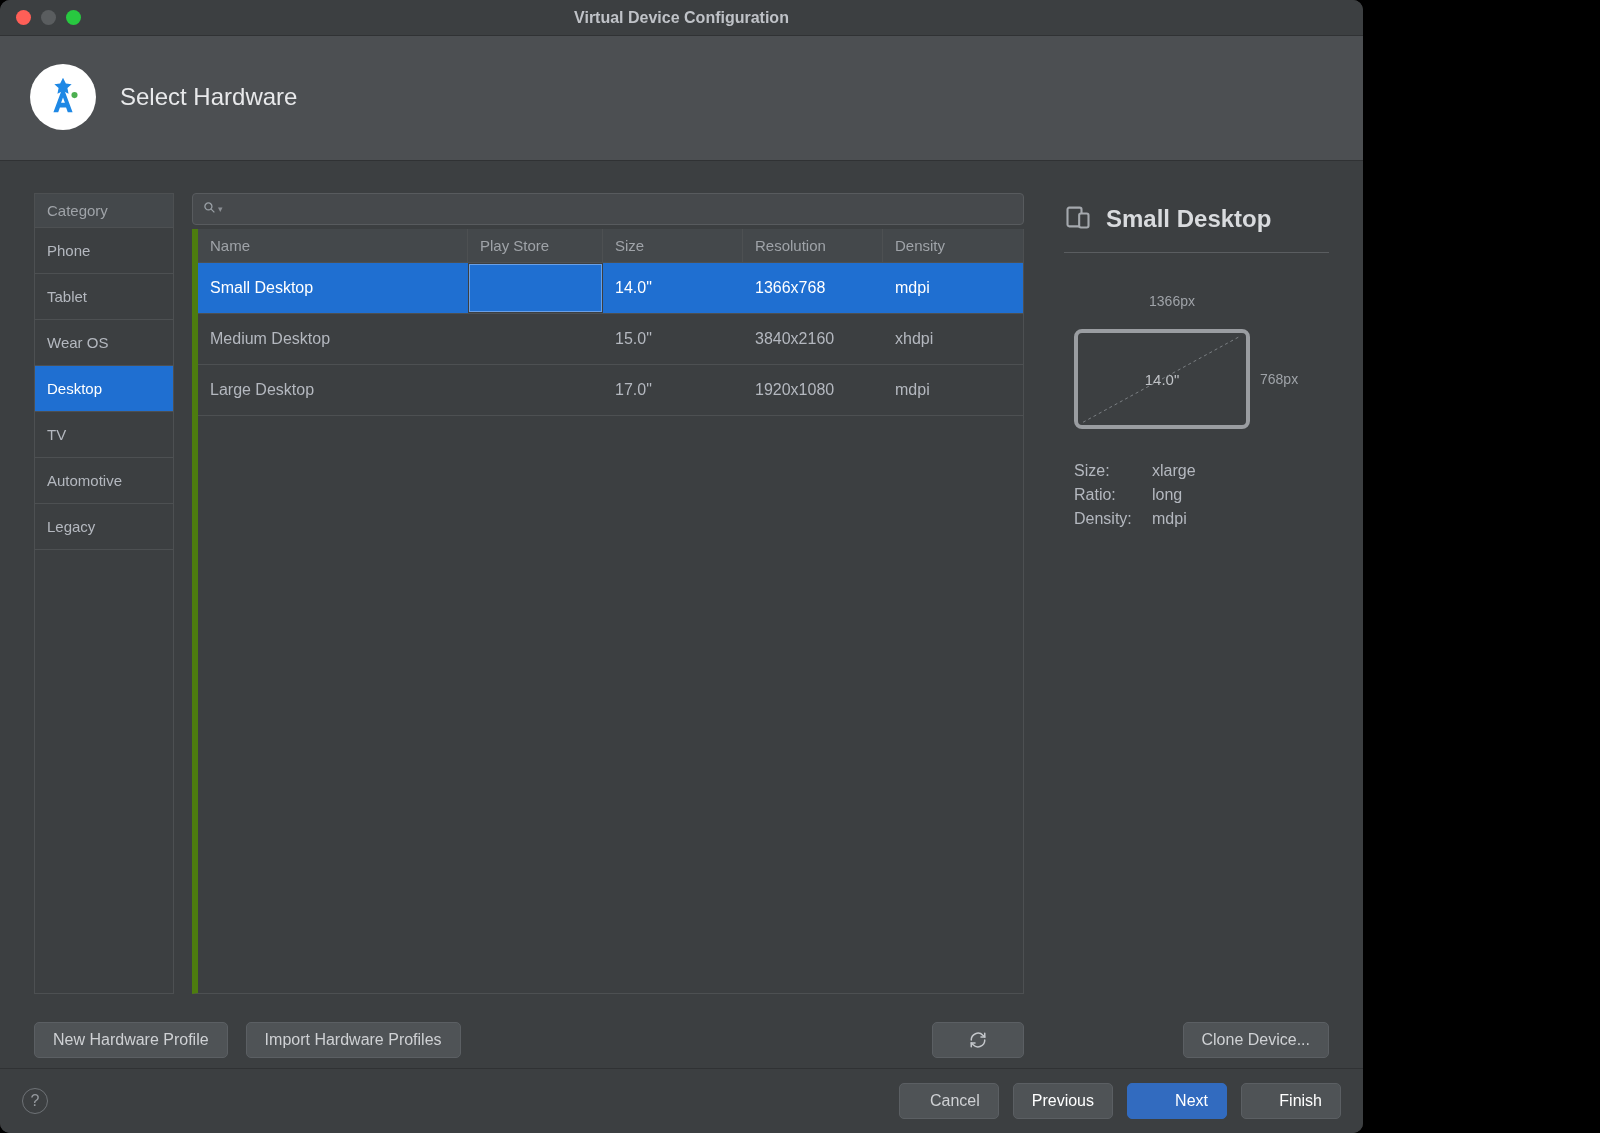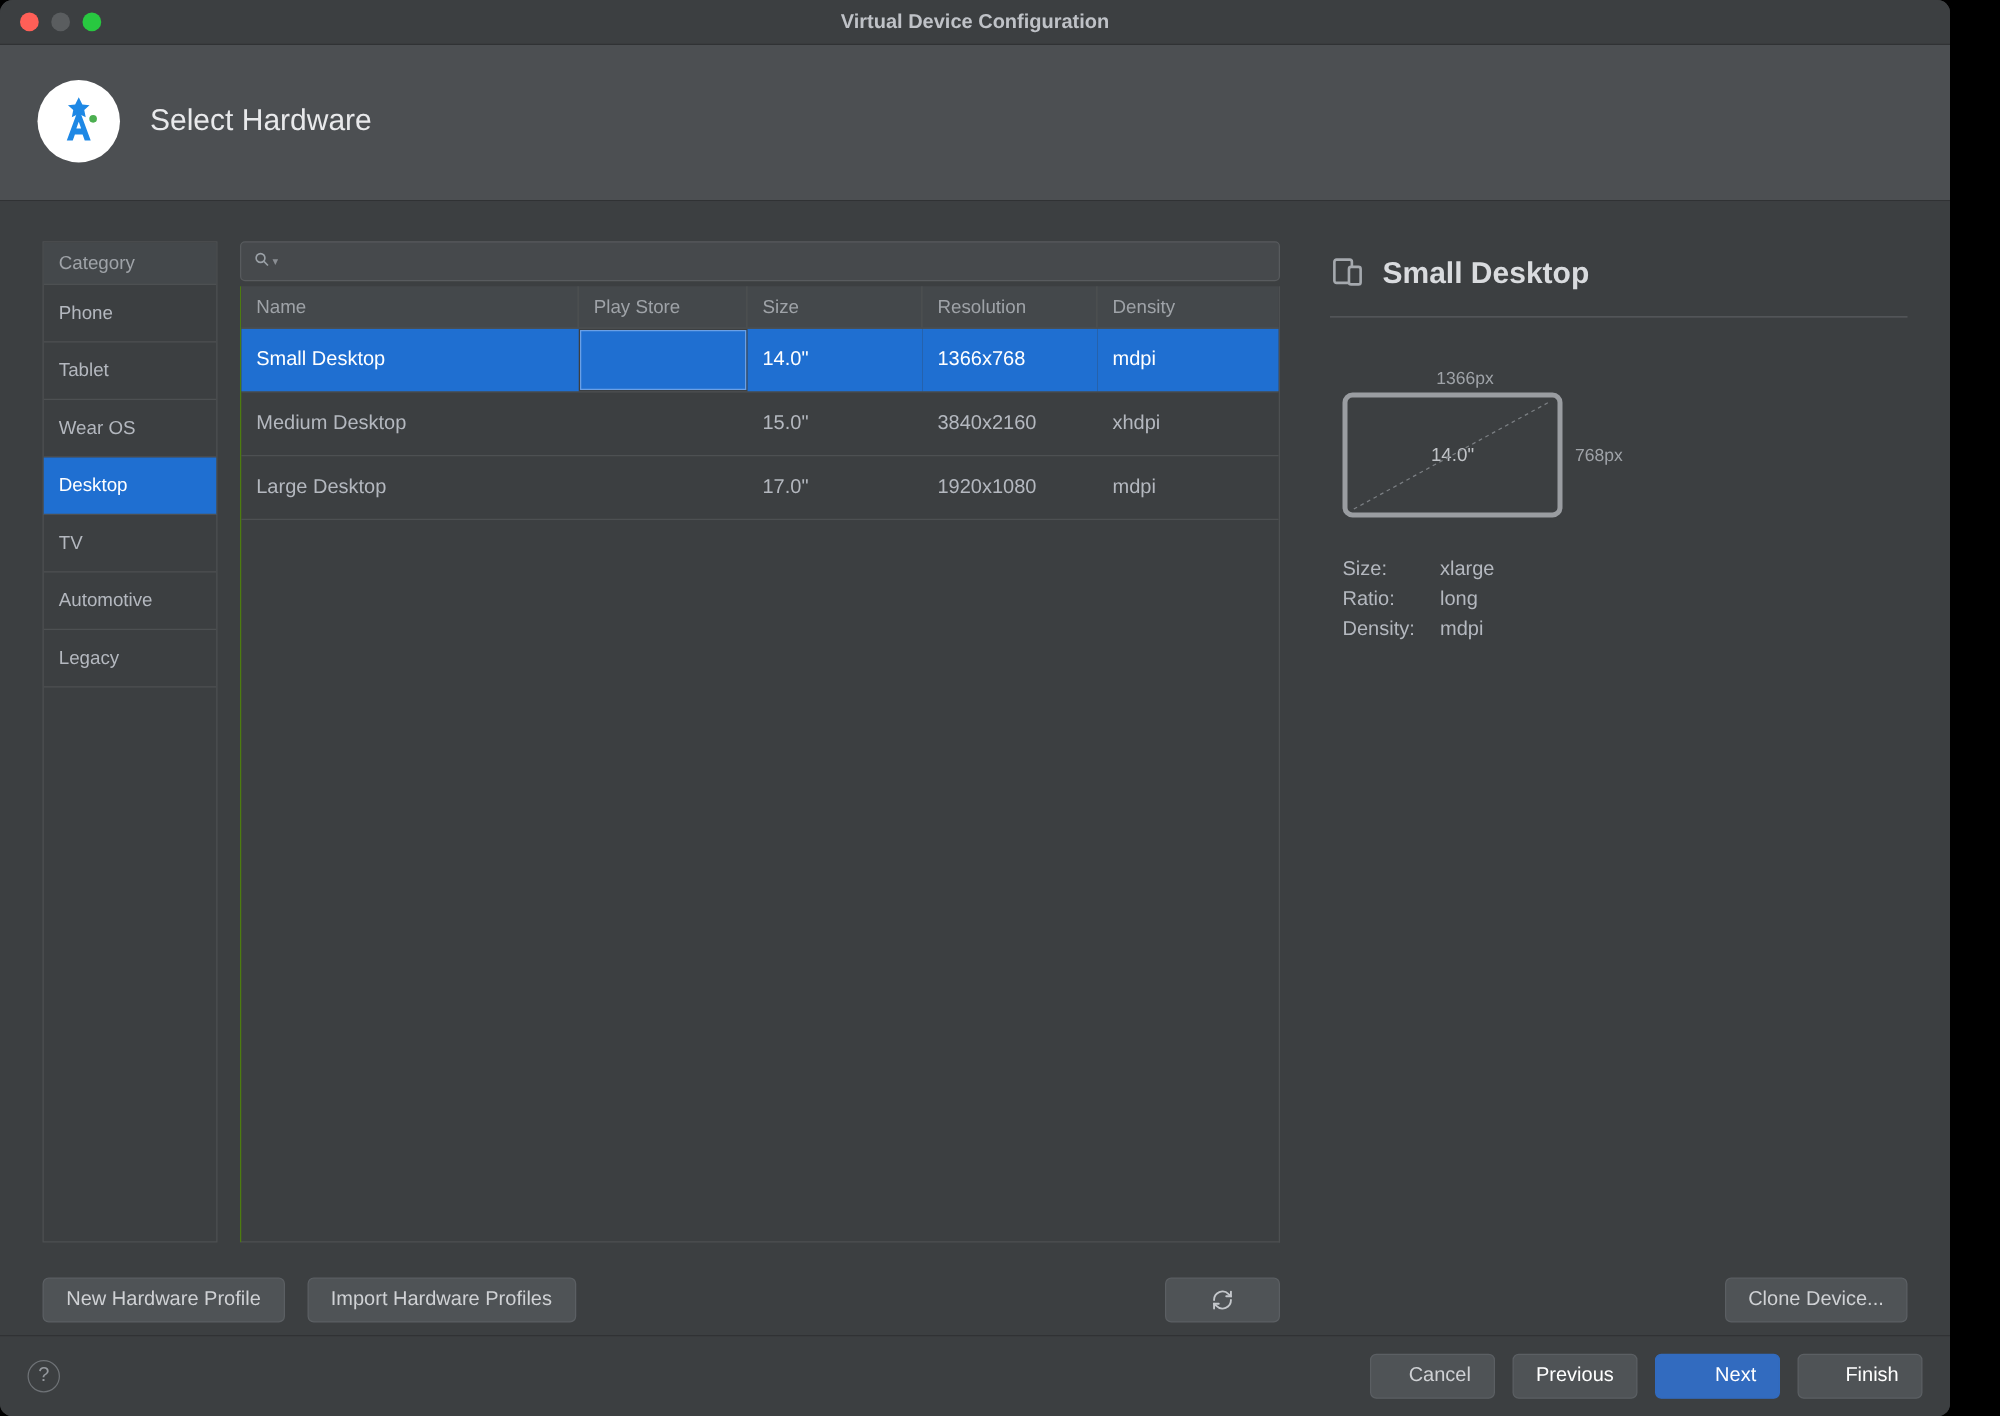--- a/index.html
+++ b/index.html
@@ -4,21 +4,21 @@
 <style>
   * { box-sizing: border-box; margin: 0; padding: 0; }
   html, body { width: 1600px; height: 1133px; overflow: hidden; }
   body {
     font-family: -apple-system, "Helvetica Neue", Arial, sans-serif;
     background: #000;
     color: #b4b8bf;
     font-size: 15px;
   }
   .window {
-    width: 1560px; height: 1133px;
+    width: 1363px; height: 1133px;
     background: #3c3f41;
     border-radius: 10px;
     overflow: hidden;
     display: flex; flex-direction: column;
   }
   
   .titlebar {
     height: 36px;
     background: #3c3f41;
     display: flex;
@@ -130,21 +130,21 @@
     border-radius: 4px;
     display: flex; align-items: center;
     padding-left: 10px; gap:2px;
     color: #8a8e93;
     font-size: 14px;
     margin-bottom: 4px;
   }
   .table-search-icon { font-size: 13px; }
   .table {
     flex: 1;
-    border-left: 1px solid #4d7c0f;
+    border-left: 6px solid #4d7c0f;
     border-right: 1px solid #4d5052;
     border-bottom: 1px solid #4d5052;
     background: #3c3f41;
     display: flex; flex-direction: column;
     min-height: 0;
   }
   .thead, .trow {
     display: grid;
     grid-template-columns: 270px 135px 140px 140px 1fr;
   }
@@ -213,21 +213,21 @@
     font-size: 24px;
     font-weight: 700;
   }
   .device-diagram {
     margin-left: 10px;
     width: 250px;
     position: relative;
     font-size: 14px;
     color:#9fa3a8;
   }
-  .device-diagram .width-label { text-align:center; margin-bottom:4px; margin-left:10px; width:176px;}
+  .device-diagram .width-label { text-align:center; margin-bottom:20px; margin-left:10px; width:176px;}
   .device-diagram .box-row { display:flex; align-items:center; gap:10px;}
   .device-rect {
     width: 176px; height: 100px;
     border: 4px solid #9a9da1;
     border-radius: 8px;
     position: relative;
     display:flex; align-items:center; justify-content:center;
   }
   .device-rect .diag {
     color:#c0c3c7; font-size:15px;

